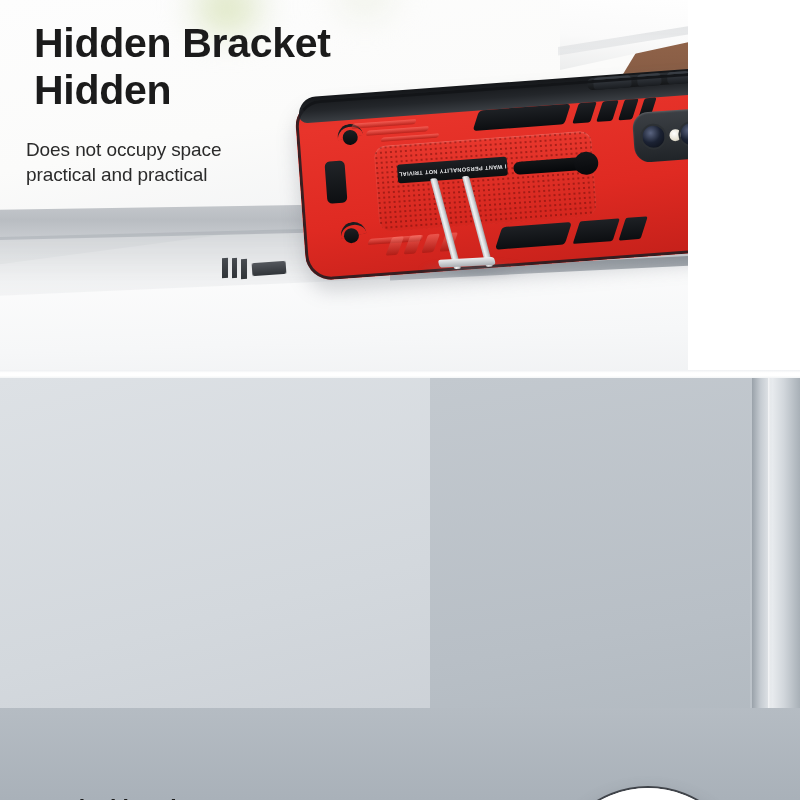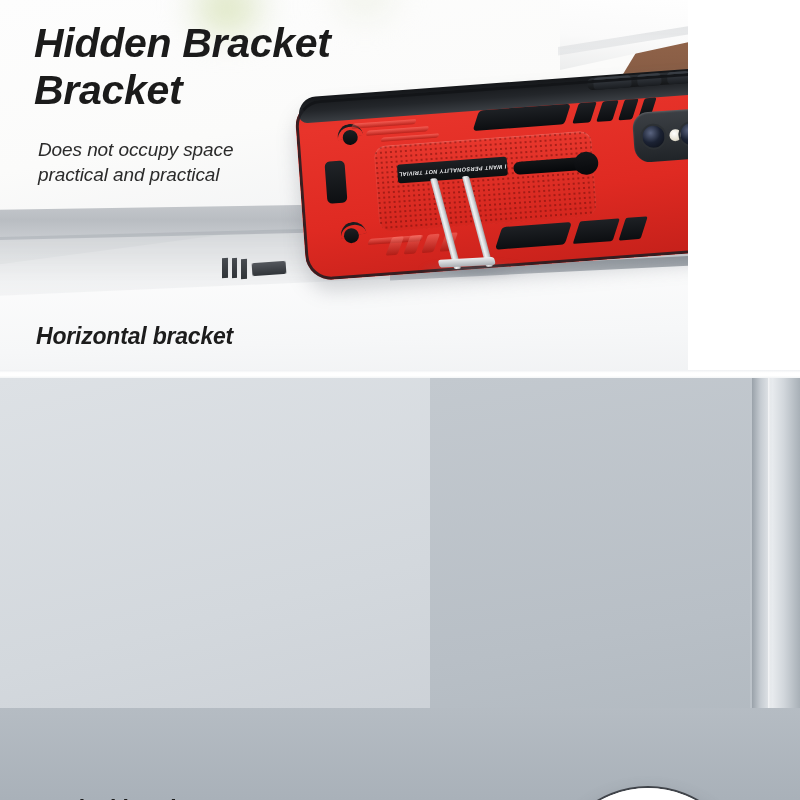--- a/index.html
+++ b/index.html
@@ -7,21 +7,20 @@
   html,body { width:800px; height:800px; overflow:hidden; background:#fff; }
   body { font-family:"Liberation Sans", sans-serif; }
 
   .page { position:relative; width:800px; height:800px; overflow:hidden; }
 
   
   .panel-top {
     position:absolute; left:0; top:0; width:688px; height:372px;
     overflow:hidden;
     background:linear-gradient(170deg,#fdfdfd 0%,#fbfbfa 35%,#f2f3f4 60%,#e2e5e8 100%);
-    font-style:italic;
   }
   
   .bokeh { position:absolute; border-radius:50%; filter:blur(16px); }
   .bokeh.b1 { left:188px; top:-26px; width:78px; height:62px;
     background:radial-gradient(circle at 50% 60%, #d9e4b4 0%, #e9eedd 55%, rgba(240,244,236,0) 100%); }
   .bokeh.b2 { left:330px; top:-34px; width:70px; height:54px;
     background:radial-gradient(circle at 50% 60%, #eef1e6 0%, rgba(245,247,242,0) 100%); }
   .bokeh.b3 { left:700px; top:-30px; width:96px; height:62px;
     background:radial-gradient(circle at 50% 70%, #bcd08f 0%, #dae5c2 50%, rgba(238,243,230,0) 100%); }
   .bokeh.b4 { left:612px; top:-40px; width:70px; height:50px;
@@ -153,21 +152,21 @@
   .stand-h .leg.b { left:34px; transform:skewX(11deg); }
   .stand-h .foot { position:absolute; left:-4px; top:82px; width:56px; height:8px; border-radius:3px;
     background:linear-gradient(180deg,#eceef0,#a9adb2); transform:skewX(11deg) rotate(1deg); }
   .stand-h-shadow { position:absolute; left:420px; top:262px; width:110px; height:16px;
     background:radial-gradient(ellipse at 50% 50%, rgba(120,126,134,.5) 0%, rgba(255,255,255,0) 72%);
     filter:blur(3px); }
 
   
   .headline { position:absolute; left:34px; top:20px; font-size:41px; font-weight:700;
     color:#1b1b1b; line-height:1.14; letter-spacing:-.3px; }
-  .subline { position:absolute; left:38px; top:137px; font-size:19px; font-weight:400;
+  .subline { position:absolute; left:26px; top:137px; font-size:19px; font-weight:400;
     color:#2b2b2b; line-height:1.33; letter-spacing:-.1px; }
   .label-h { position:absolute; left:36px; top:323px; font-size:23px; font-weight:700;
     color:#1c1c1c; letter-spacing:-.2px; }
 
   
   .divider { position:absolute; left:0; top:370px; width:800px; height:8px;
     background:linear-gradient(180deg,#eef0f2 0%,#ffffff 35%,#ffffff 70%,#f3f5f6 100%); }
 
   
   .panel-bot { position:absolute; left:0; top:378px; width:800px; height:422px; overflow:hidden;
@@ -272,27 +271,26 @@
 
     <div class="stand-h-shadow"></div>
     <div class="stand-h">
       <div class="leg a"></div>
       <div class="leg b"></div>
       <div class="foot"></div>
     </div>
 
     <div class="headline">
       <div>Hidden Bracket</div>
-      <div>Bracket</div>
+      <div>Hidden</div>
     </div>
     <div class="subline">
       <div>Does not occupy space</div>
       <div>practical and practical</div>
     </div>
-    <div class="label-h">Horizontal bracket</div>
   </div>
 
   <div class="divider"></div>
 
   <div class="panel-bot">
     <div class="wall-left"></div>
     <div class="wall-right"></div>
     <div class="curtain"></div>
     <div class="floor"></div>
 

